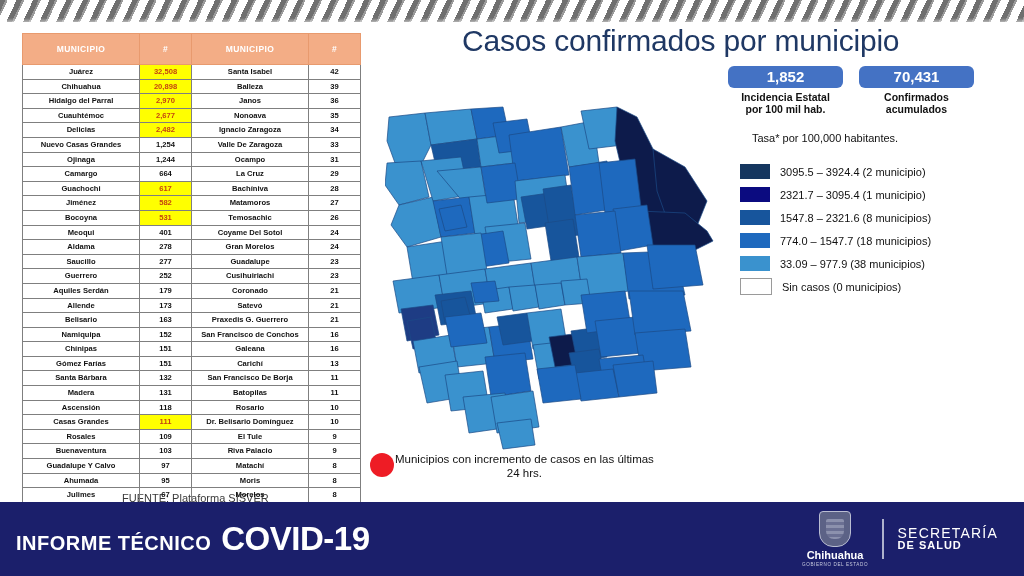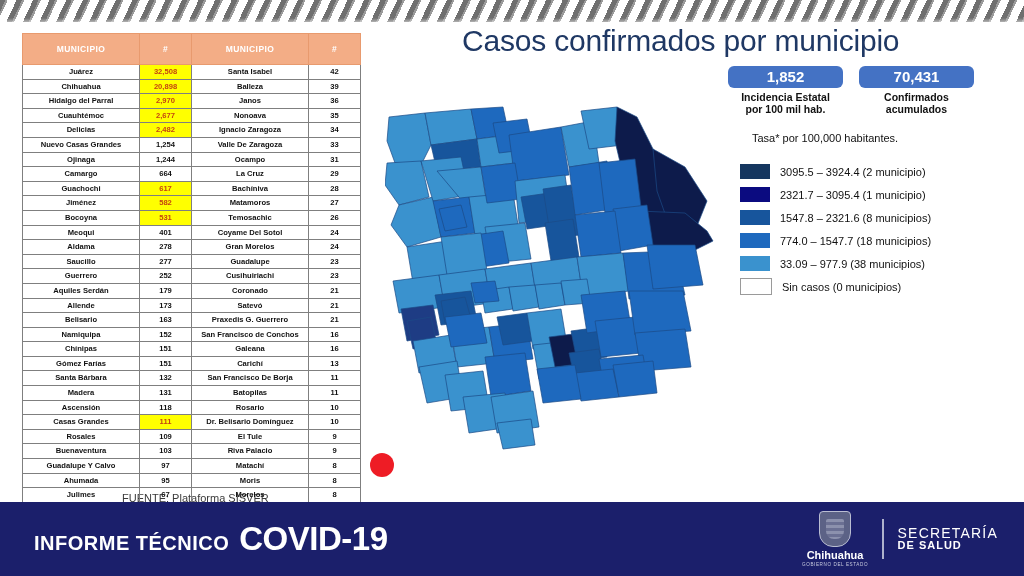--- a/index.html
+++ b/index.html
@@ -116,21 +116,21 @@
     font-size:11.5px;color:#111;line-height:14px;
     margin-left:1px;text-align:center;
   }
 
   
   #banner{
     position:absolute;left:0;bottom:0;width:1024px;height:74px;
     background:#1B1F6B;display:flex;align-items:center;
   }
   #banner-title{
-    margin-left:34px;display:flex;align-items:baseline;color:#fff;
+    margin-left:16px;display:flex;align-items:baseline;color:#fff;
   }
   #banner-title .small{
     font-size:20px;font-weight:bold;letter-spacing:.5px;
   }
   #banner-title .big{
     font-size:33px;font-weight:bold;letter-spacing:-.5px;margin-left:10px;
   }
   #banner-logos{
     position:absolute;right:26px;top:0;height:74px;
     display:flex;align-items:center;gap:14px;
@@ -521,20 +521,24 @@
       <path fill="#1E69BE" d="M214,254 L258,250 L264,284 L220,288 Z"></path>
       <path fill="#1E69BE" d="M190,268 L228,264 L234,292 L196,296 Z"></path>
       <path fill="#1E69BE" d="M152,264 L190,260 L196,294 L158,298 Z"></path>
       <path fill="#1E69BE" d="M228,260 L268,256 L272,288 L234,292 Z"></path>
     </g>
   </svg>
 </div>
 
 <div id="dot-note">
   <div id="red-dot" style="background: rgb(238, 28, 37);"></div>
+  <div id="dot-text">
+    <span>Municipios con incremento de casos en las últimas</span><br>
+    <span>24 hrs.</span>
+  </div>
 </div>
 
 <div id="banner" style="background: rgb(27, 31, 107);">
   <div id="banner-title">
     <span class="small">INFORME TÉCNICO</span>
     <span class="big">COVID-19</span>
   </div>
   <div id="banner-logos">
     <div id="crest">
       <div id="crest-shield">

